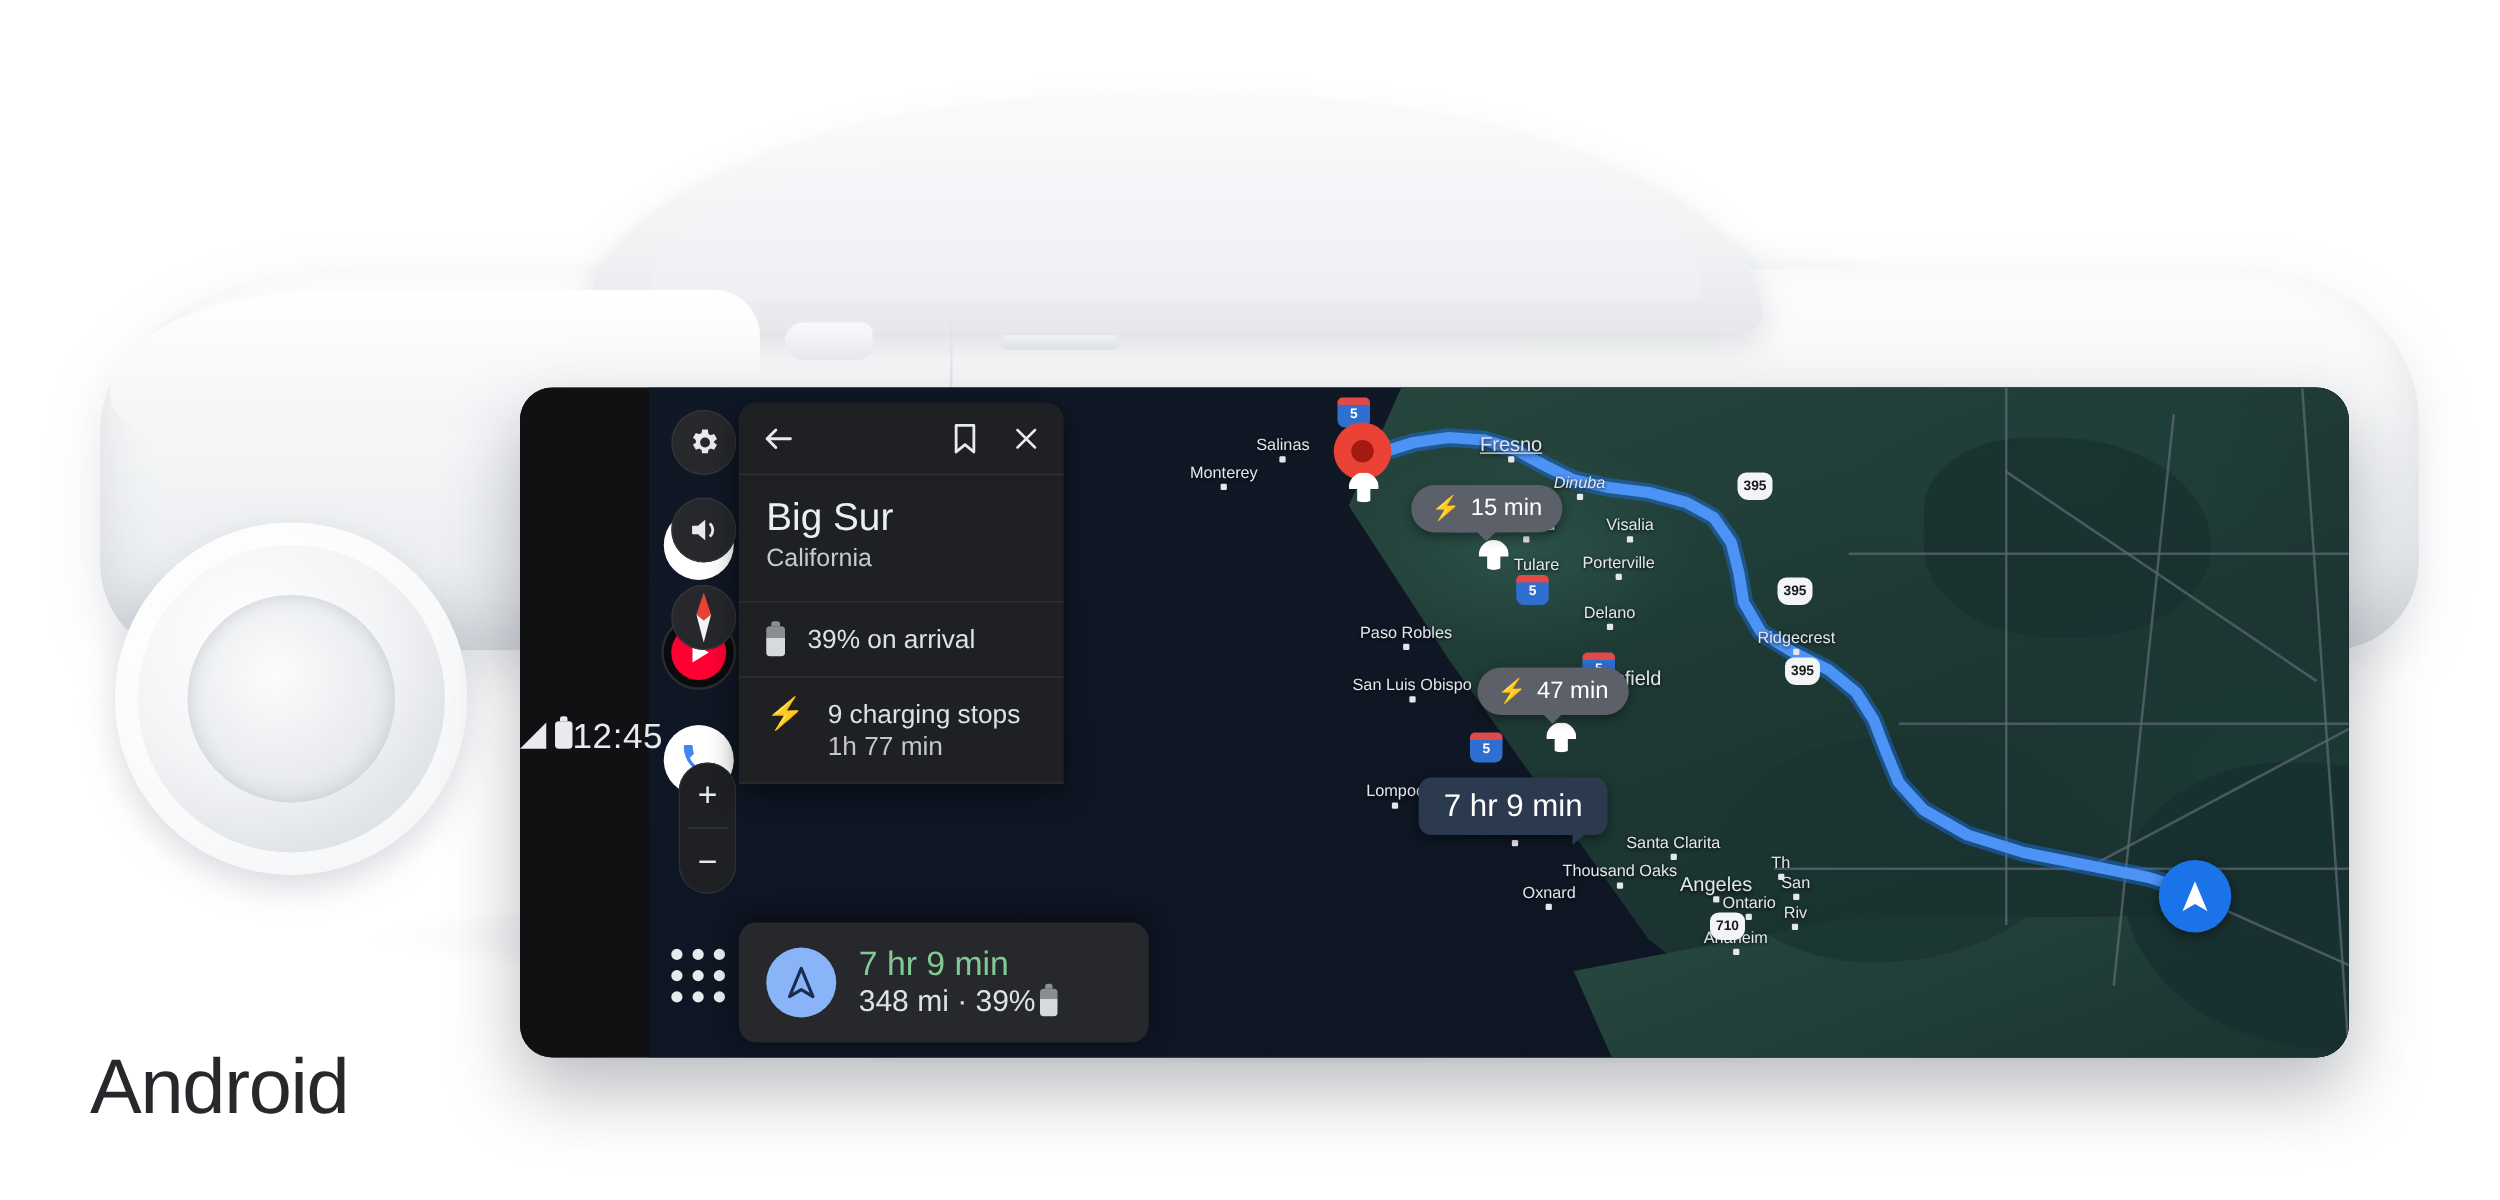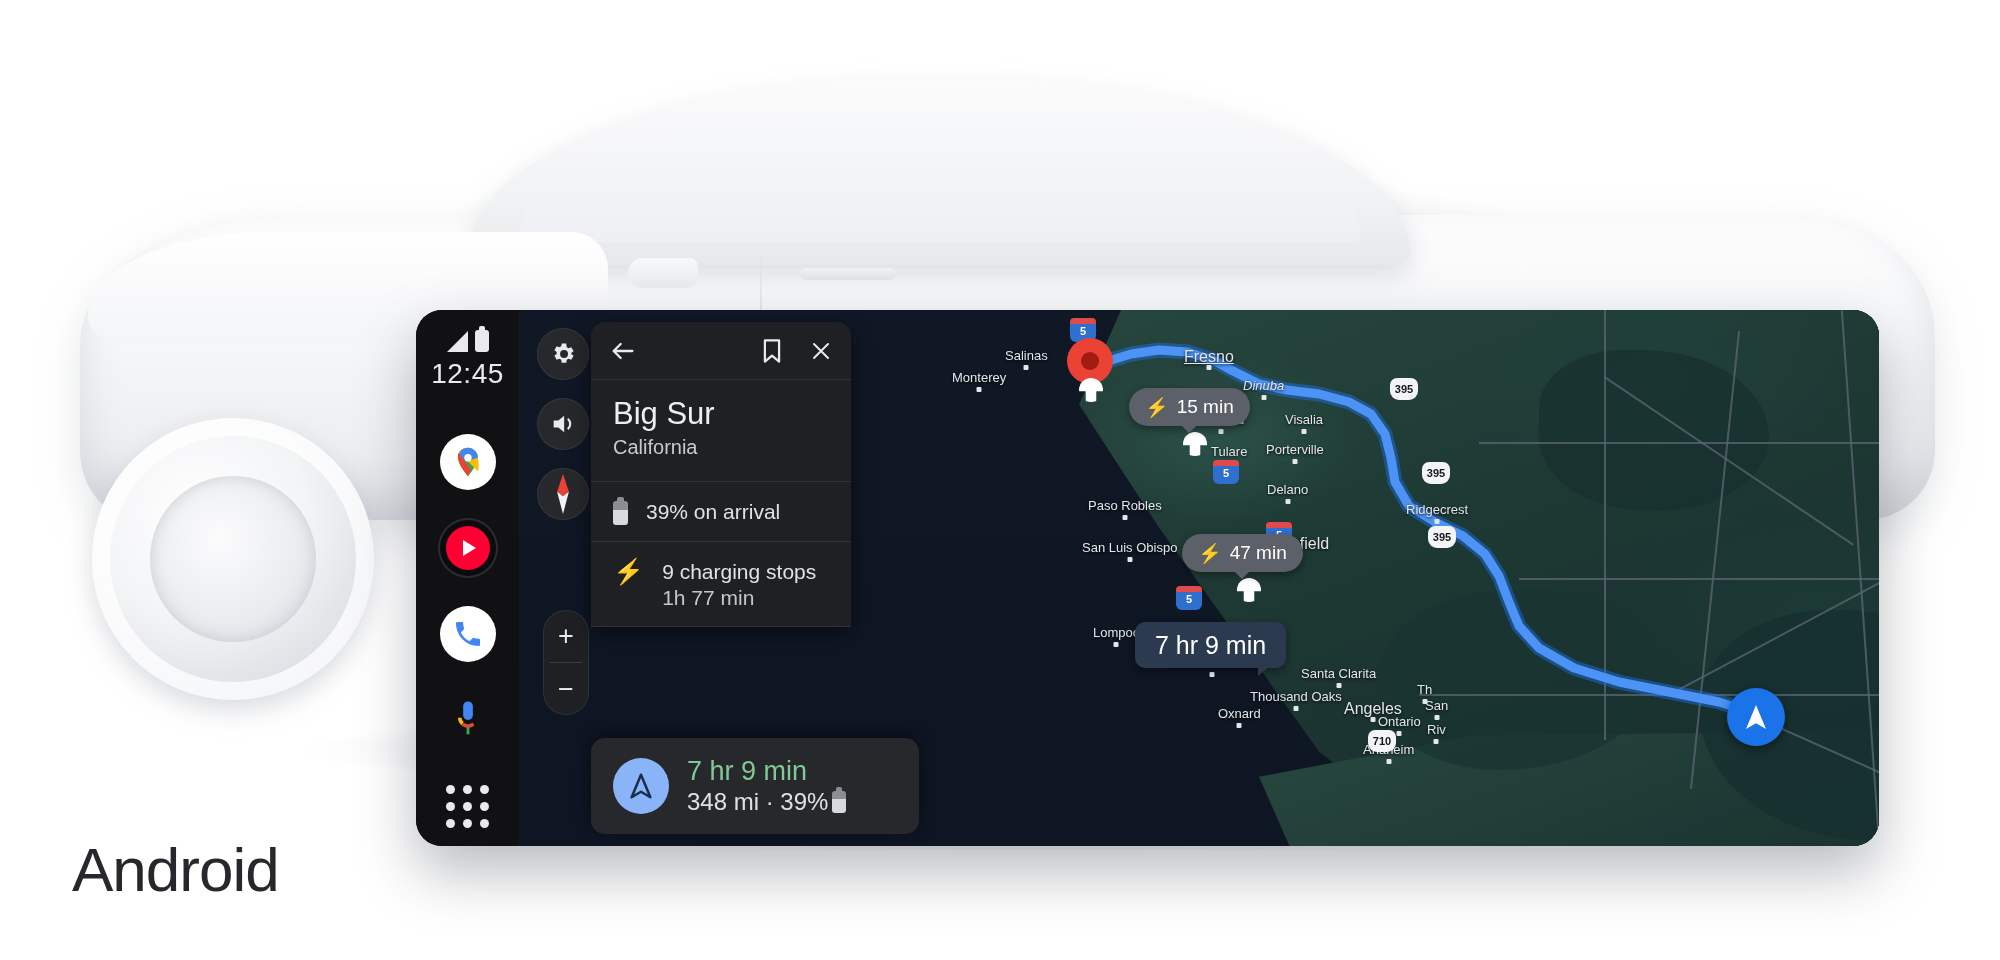--- a/index.html
+++ b/index.html
@@ -82,21 +82,21 @@
   .head-unit {
     position: absolute; left: 416px; top: 310px; width: 1463px; height: 536px;
     background: #0b0b0d; border-radius: 26px;
     box-shadow: 0 26px 58px rgba(80,86,96,.40);
     overflow: hidden; display: flex;
   }
 
   
   .rail {
     width: 103px; height: 100%; background: #111114;
-    display: flex; flex-direction: column; align-items: center;
+    display: flex; align-items: center;
     padding-top: 16px; flex: 0 0 103px; position: relative; z-index: 4;
   }
   .status-icons { display: flex; align-items: flex-end; gap: 7px; height: 26px; }
   .sig-tri { width: 0; height: 0; border-left: 21px solid transparent; border-bottom: 21px solid #e8eaed; }
   .batt {
     width: 14px; height: 22px; border-radius: 3px; background: #e8eaed; position: relative;
   }
   .batt::before {
     content:""; position:absolute; top:-4px; left:4px; width:6px; height:4px;
     border-radius:2px 2px 0 0; background:#e8eaed;

